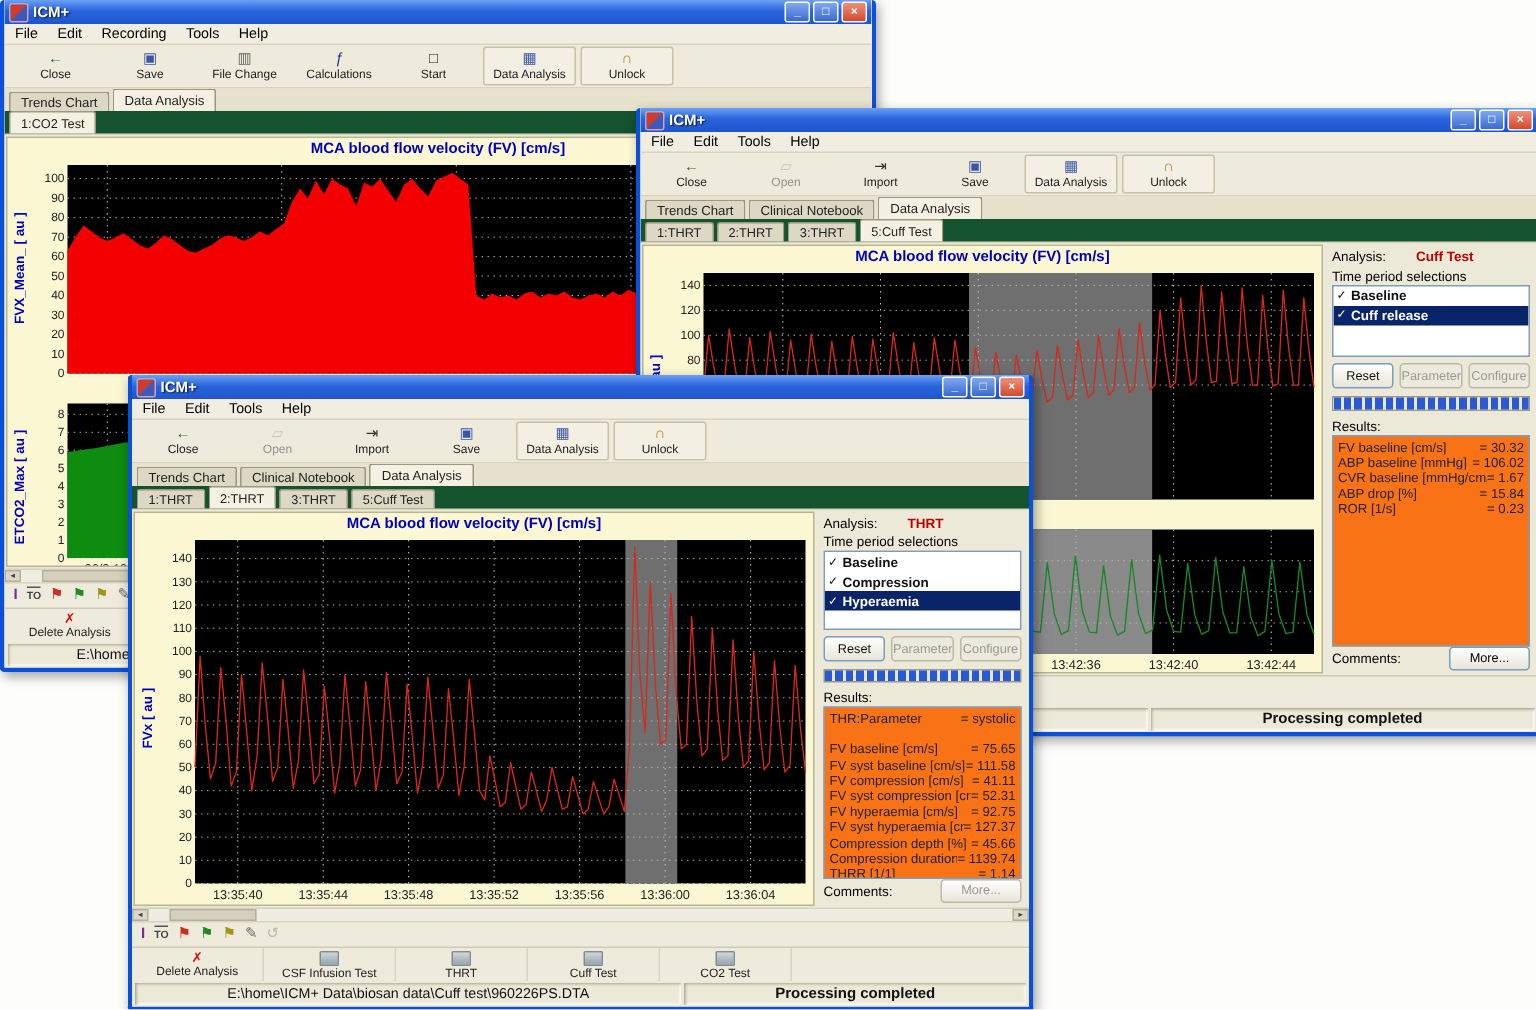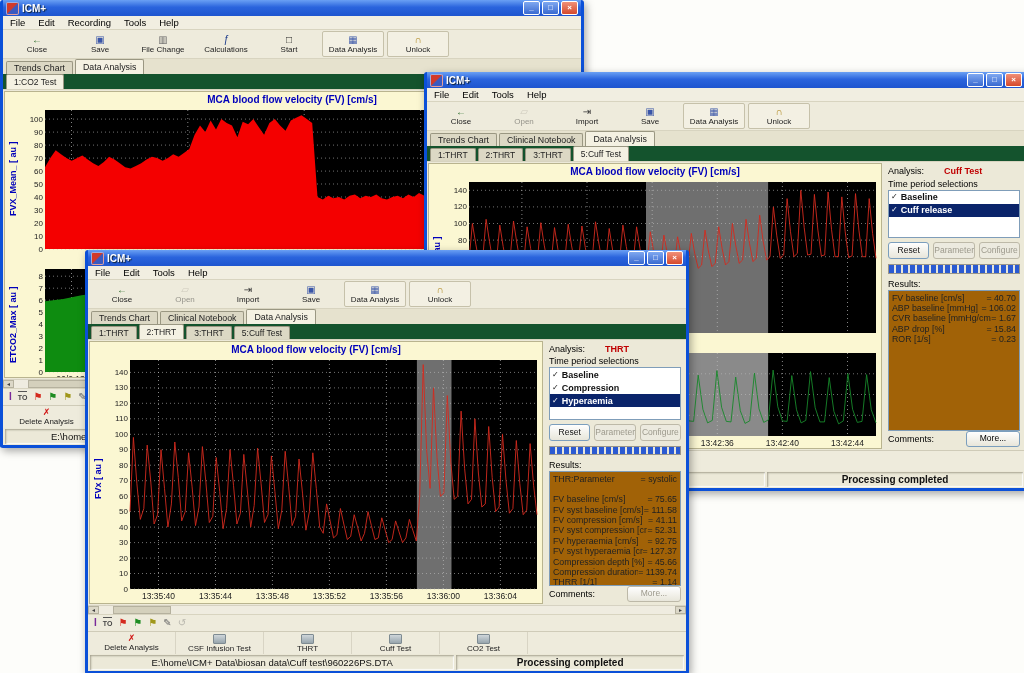--- a/index.html
+++ b/index.html
@@ -39,21 +39,21 @@
   .lrow{height:13px;display:flex;align-items:center;gap:3px;padding:0 2px;font-weight:bold;font-size:9px;color:#111;}
   .lrow.selected{background:#0a246a;color:#fff;}
   .chk{font-size:8px;line-height:8px;}
   .btnrow{display:flex;gap:4px;margin:4px 0 3px;}
   .xbtn{flex:1;height:15px;font-size:8.5px;border:1px solid #7b9ebd;border-radius:3px;background:linear-gradient(#fefefe,#e8e6da);
         text-align:center;line-height:14px;color:#111;white-space:nowrap;overflow:hidden;}
   .xbtn.disabled{color:#9c998c;border-color:#bdb9a8;background:#eceadf;}
   .prog{height:8px;border:1px solid #9a968a;background:#fff;margin:2px 0;}
   .prog i{display:block;height:100%;width:100%;background:repeating-linear-gradient(90deg,#2a5ad2 0 5px,#e8e6da 5px 7px);}
   .rlbl{height:12px;line-height:12px;margin-top:2px;}
-  .rbox{border:1px solid #7f9db9;background:#a16207;padding:2px 3px;overflow:hidden;font-size:8.8px;color:#222;}
+  .rbox{border:1px solid #7f9db9;background:#f97316;padding:2px 3px;overflow:hidden;font-size:8.8px;color:#222;}
   .rrow{display:flex;height:10.4px;line-height:10.4px;}
   .rn{flex:1;white-space:nowrap;overflow:hidden;}
   .rv{white-space:nowrap;}
   .cmrow{display:flex;align-items:center;justify-content:space-between;margin-top:auto;height:18px;}
   .cmlbl{font-size:9px;}
   .morebtn{width:52px;height:14px;font-size:8.5px;border:1px solid #7b9ebd;border-radius:3px;background:linear-gradient(#fefefe,#e8e6da);text-align:center;line-height:13px;}
   .morebtn.disabled{color:#9c998c;border-color:#bdb9a8;}
   .scrollstub{flex:0 0 8px;display:flex;background:#efece0;border-top:1px solid #d6d2c2;align-items:stretch;}
   .sarr{width:9px;background:#dcd8c8;border:1px solid #b5b19e;font-size:5px;line-height:6px;text-align:center;color:#444;}
   .sthumb{width:56px;background:#d4d0bc;border:1px solid #b5b19e;margin-left:14px;}
@@ -401,21 +401,21 @@
             <div class="xbtn disabled">Configure</div>
           </div>
         <div class="prog">
             <i></i>
           </div>
         <div class="rlbl">Results:</div>
         <div class="rbox" style="height:150px;">
 
             <div class="rrow">
               <span class="rn">FV baseline [cm/s]</span>
-              <span class="rv">= 40.70</span>
+              <span class="rv">= 30.32</span>
             </div>
 
             <div class="rrow">
               <span class="rn">ABP baseline [mmHg]</span>
               <span class="rv">= 106.02</span>
             </div>
 
             <div class="rrow">
               <span class="rn">CVR baseline [mmHg/cm/s]</span>
               <span class="rv">= 1.67</span>

